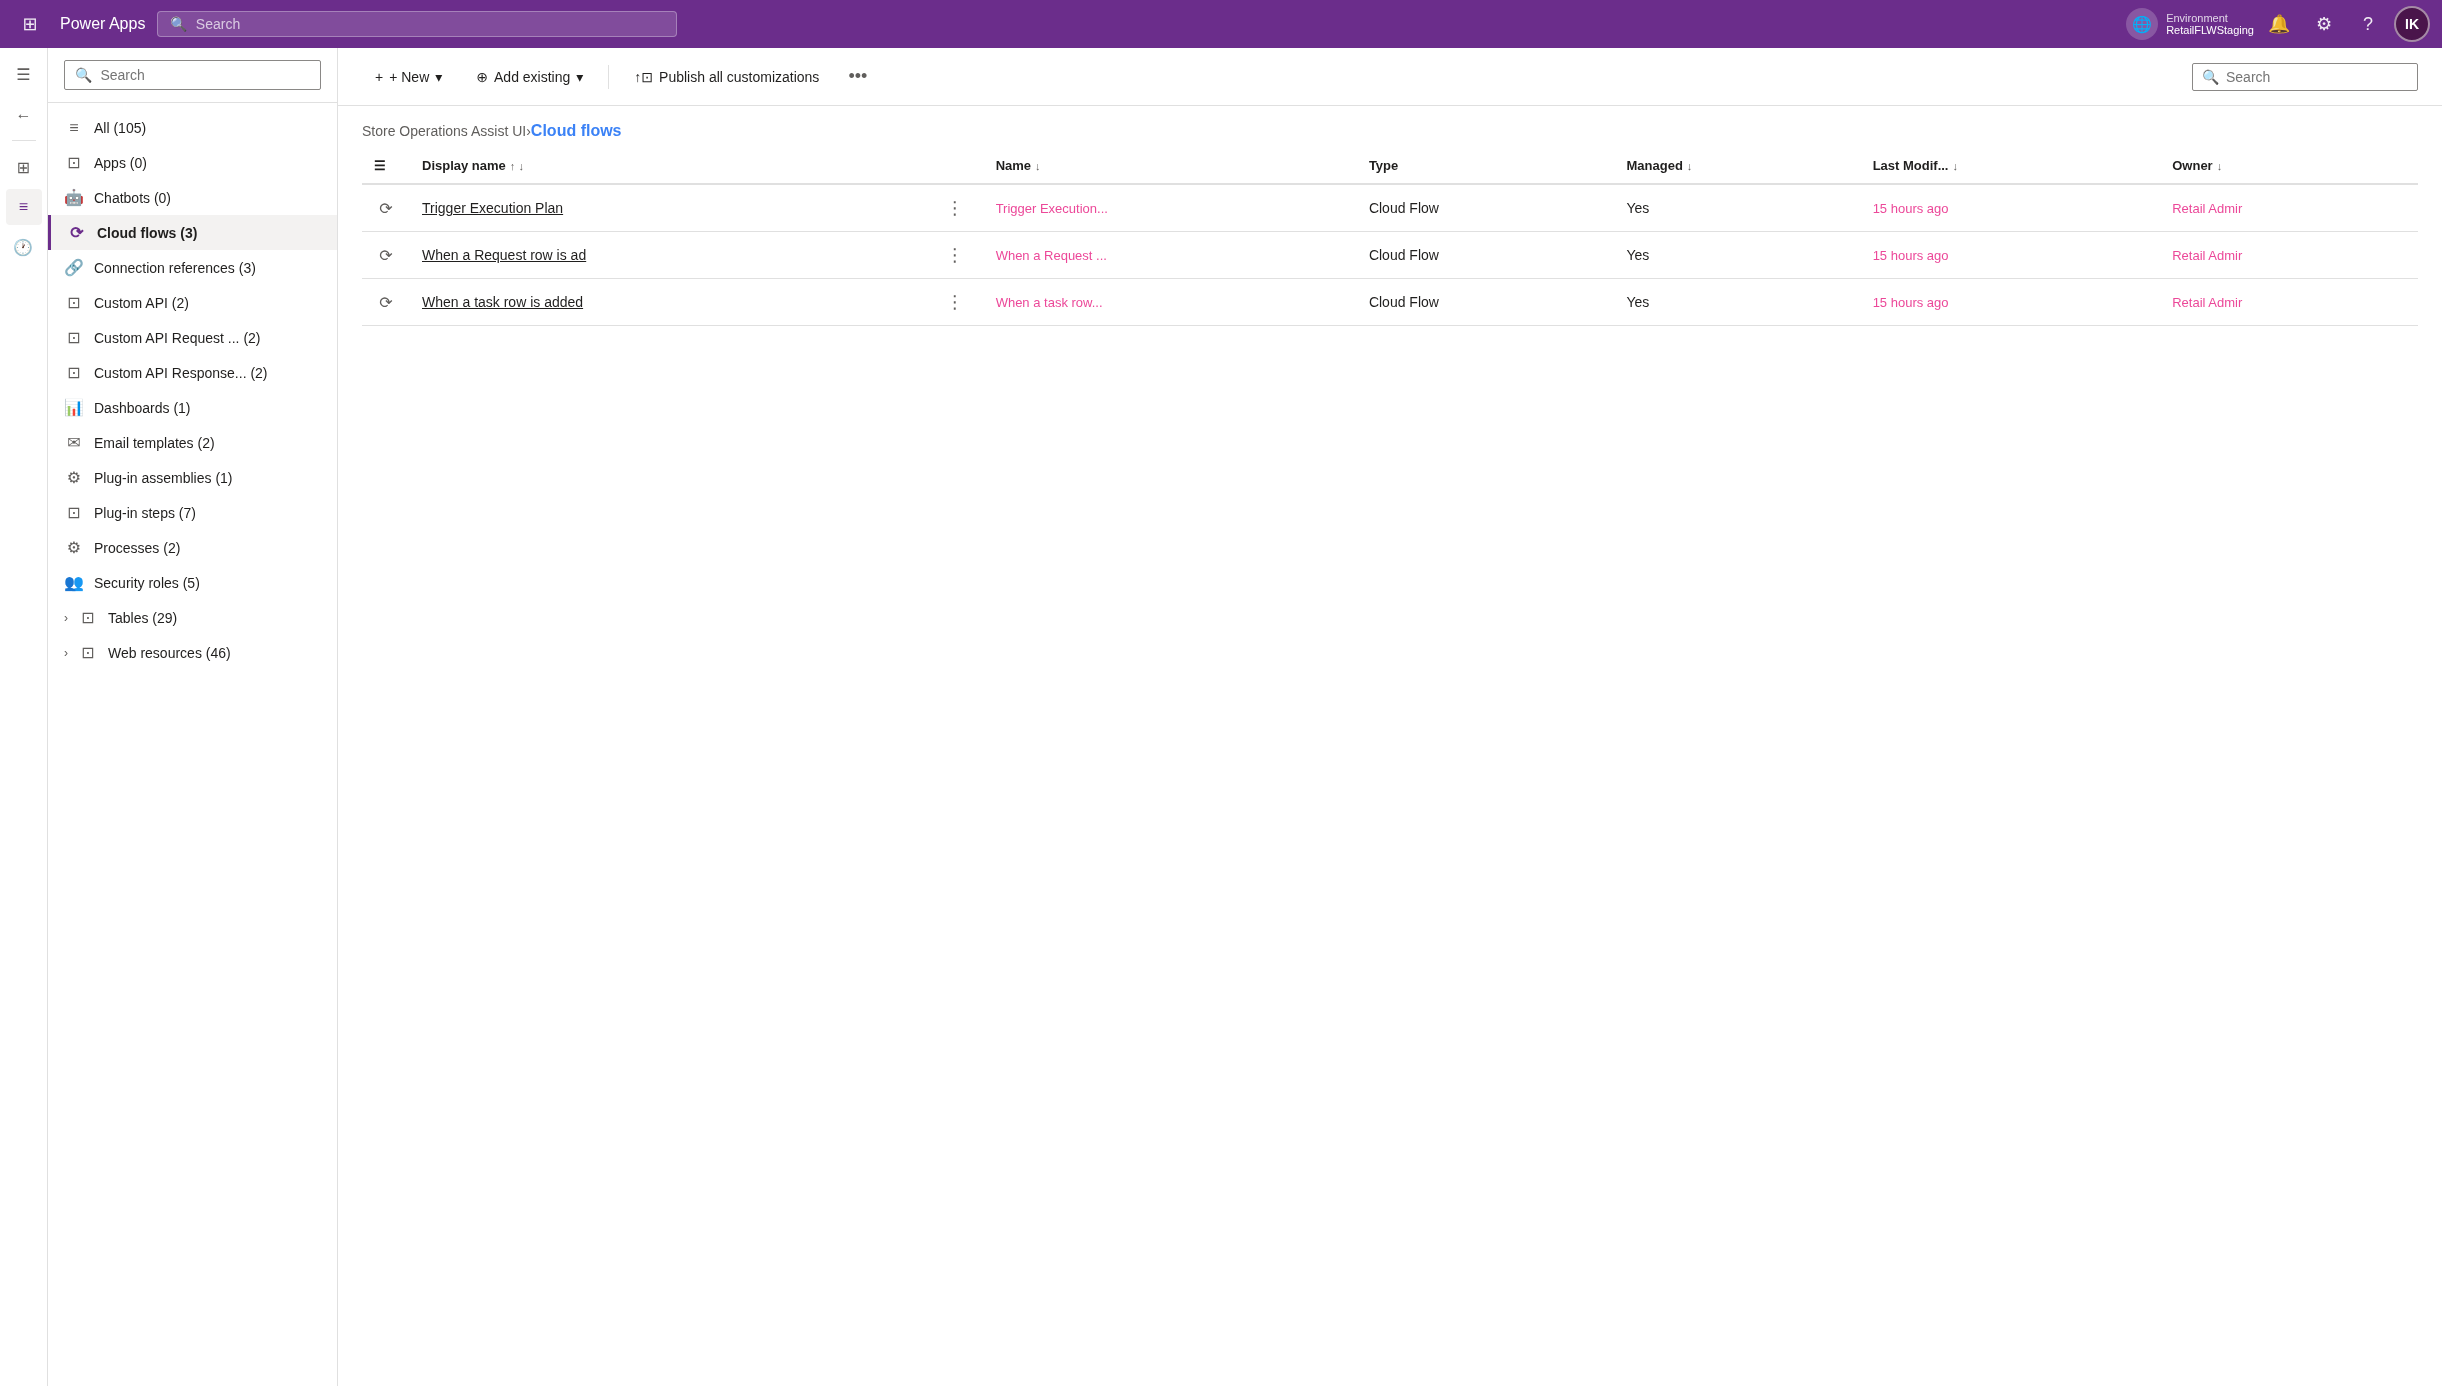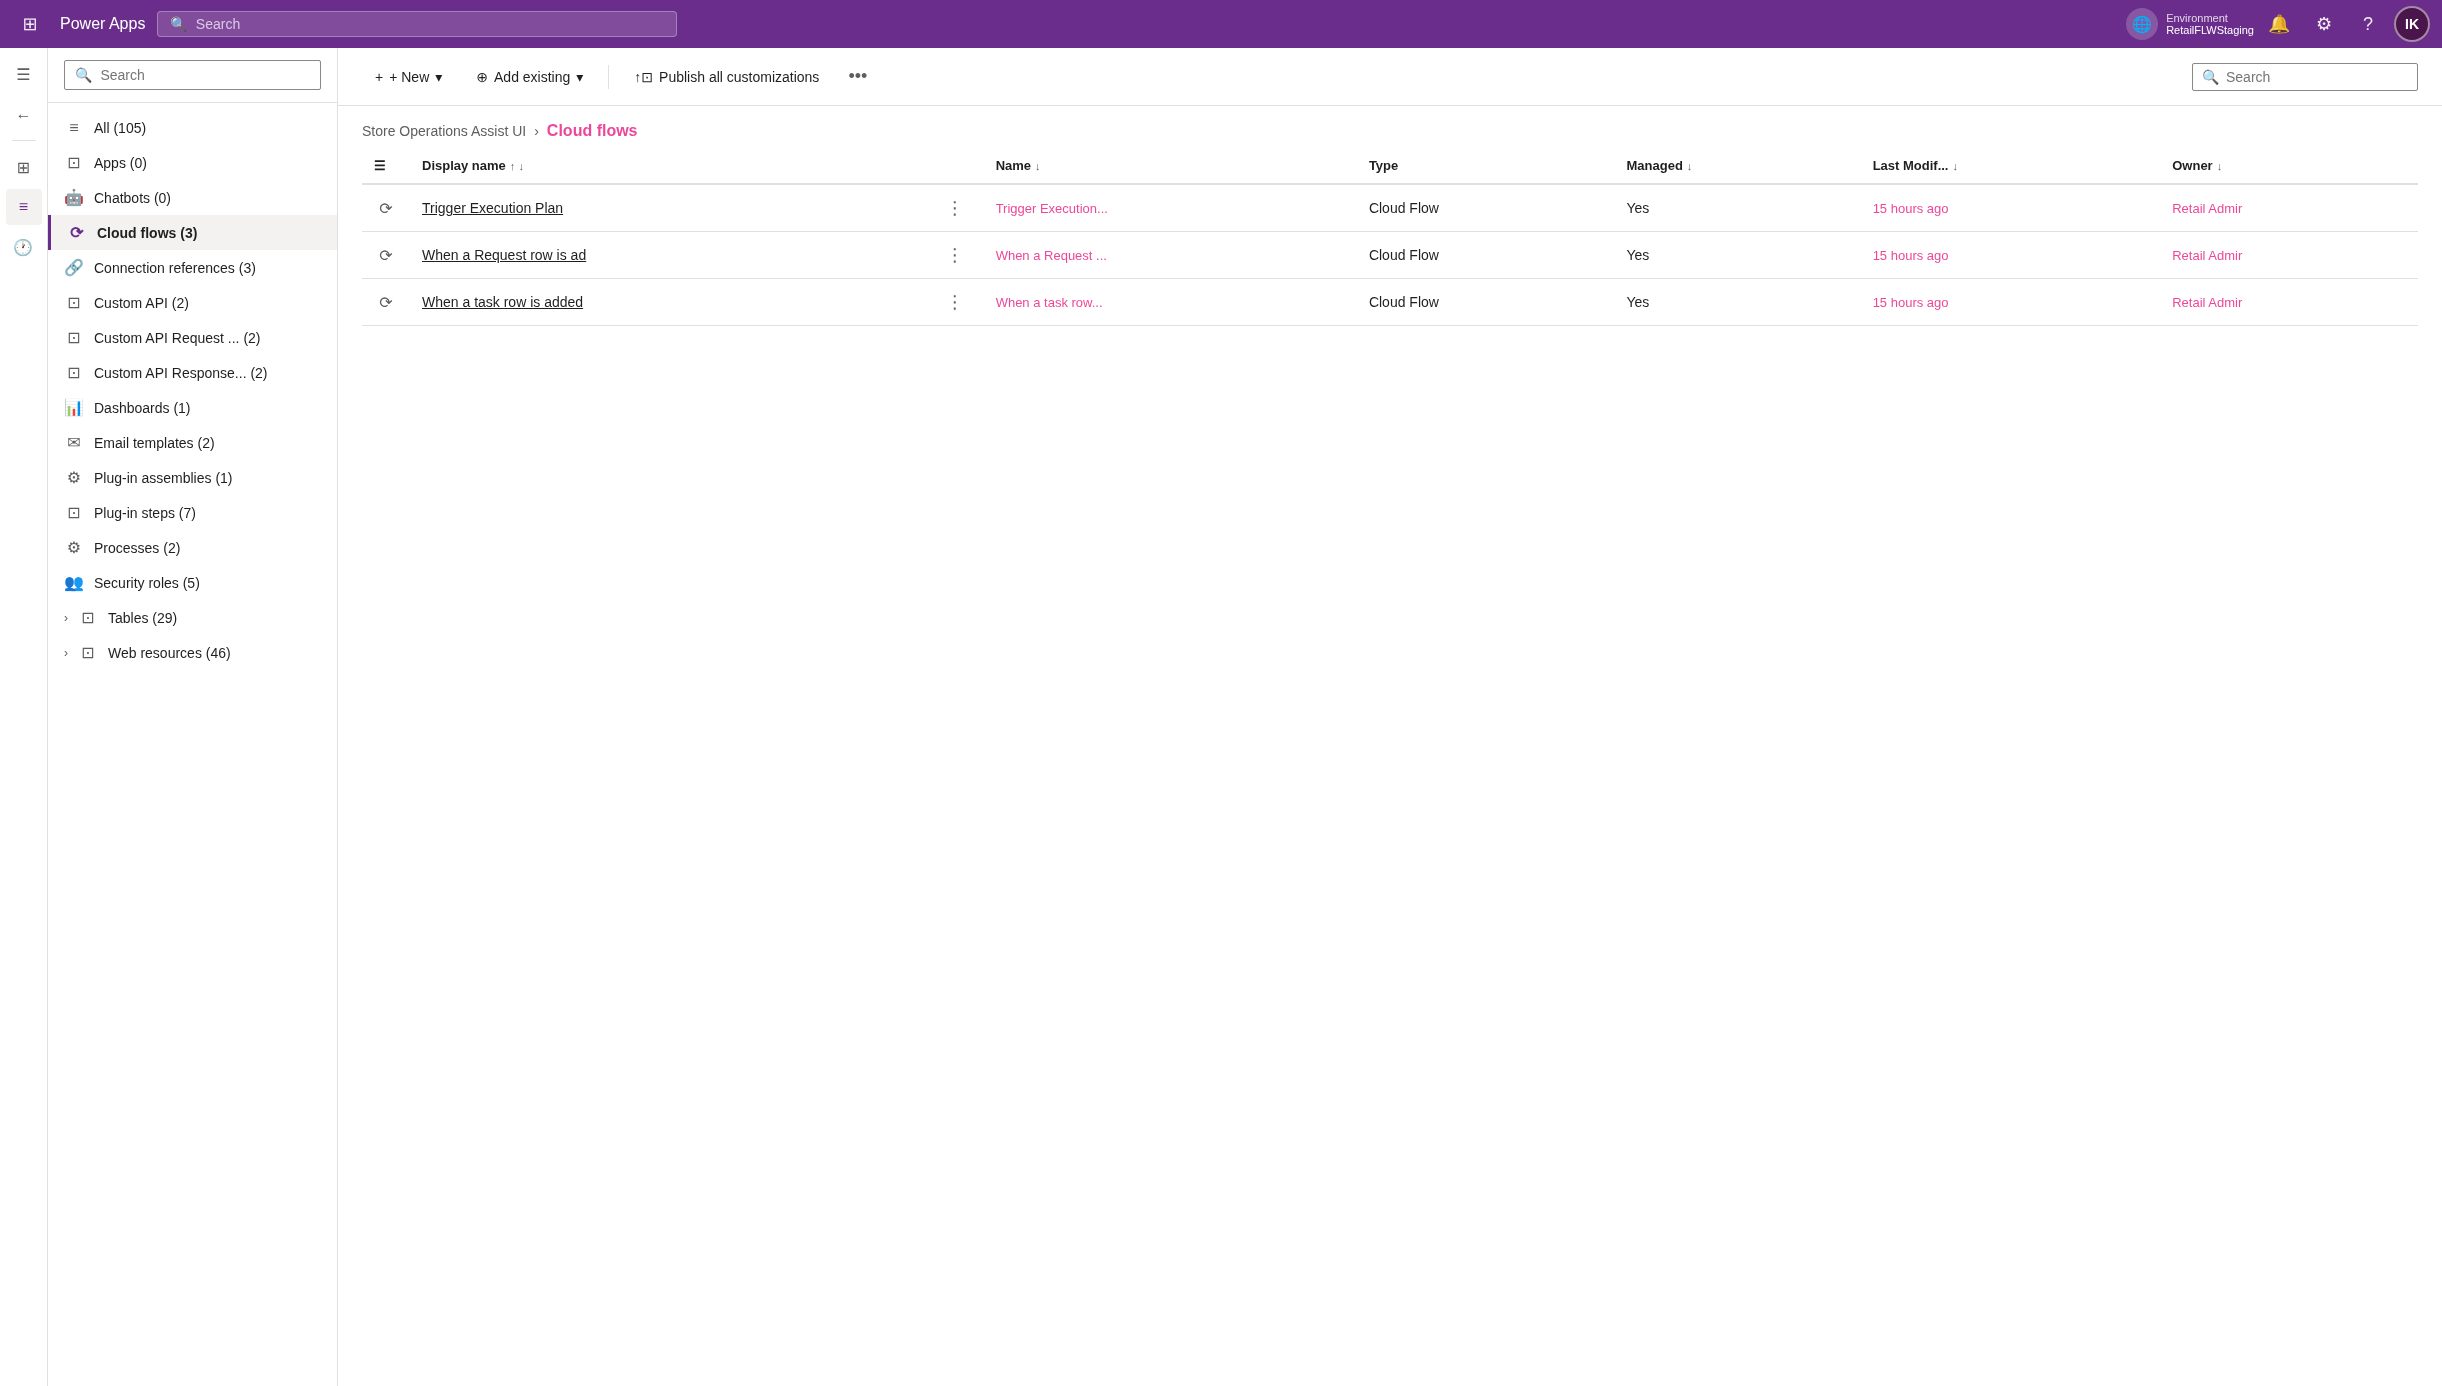--- a/index.html
+++ b/index.html
@@ -145,26 +145,26 @@
       display: flex; align-items: center; gap: 6px;
       border: 1px solid #8a8886; border-radius: 2px; padding: 5px 10px;
       min-width: 200px; background: #fff;
     }
     .toolbar-search input { border: none; outline: none; font-size: 14px; background: transparent; }
     .toolbar-more { padding: 6px 8px; cursor: pointer; font-size: 18px; color: #605e5c; border-radius: 2px; }
 
     
     .breadcrumb {
       padding: 16px 24px 8px 24px;
-      display: flex; align-items: center; gap: 8px;
+      display: flex; align-items: center; 
       font-size: 14px; color: #605e5c;
     }
     .breadcrumb-link { cursor: pointer; color: #605e5c; }
     .breadcrumb-sep { color: #605e5c; }
-    .breadcrumb-current { font-weight: 700; color: #ec4899; font-size: 16px; }
+    .breadcrumb-current { font-weight: 700; color: #3b82f6; font-size: 16px; }
 
     
     .table-container { flex: 1; overflow: auto; padding: 0 24px 24px 24px; }
     table { width: 100%; border-collapse: collapse; }
     thead tr { border-bottom: 2px solid #e0e0e0; }
     th {
       padding: 10px 12px;
       text-align: left;
       font-size: 13px;
       font-weight: 600;

